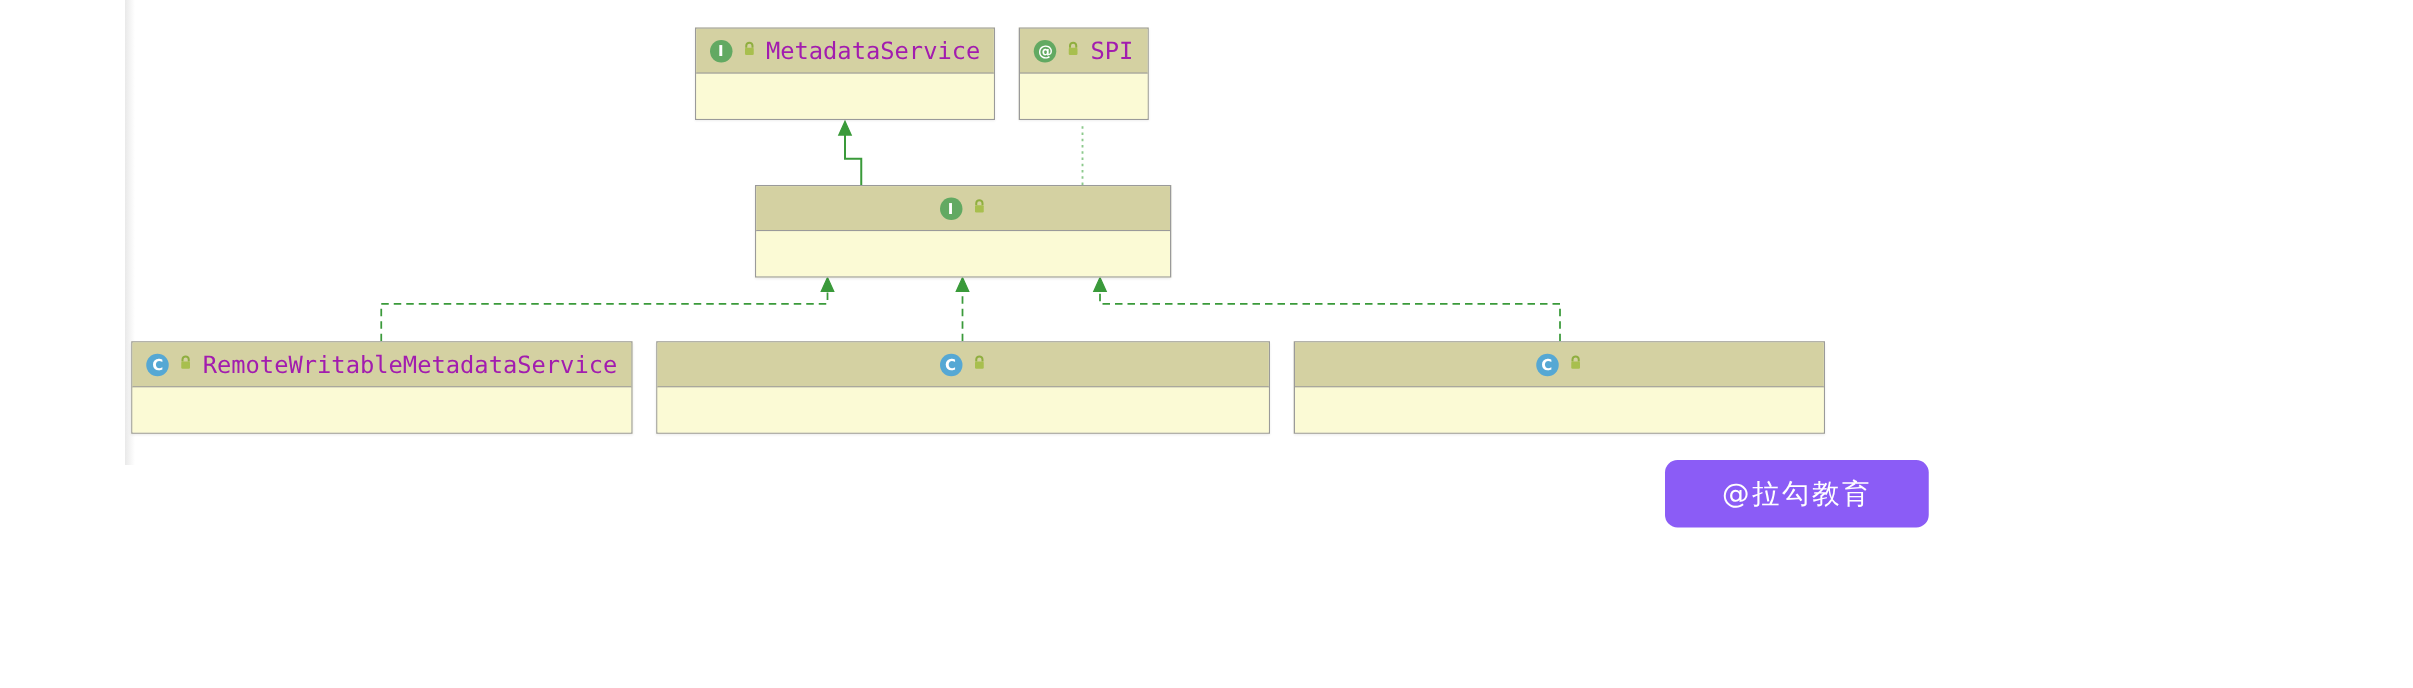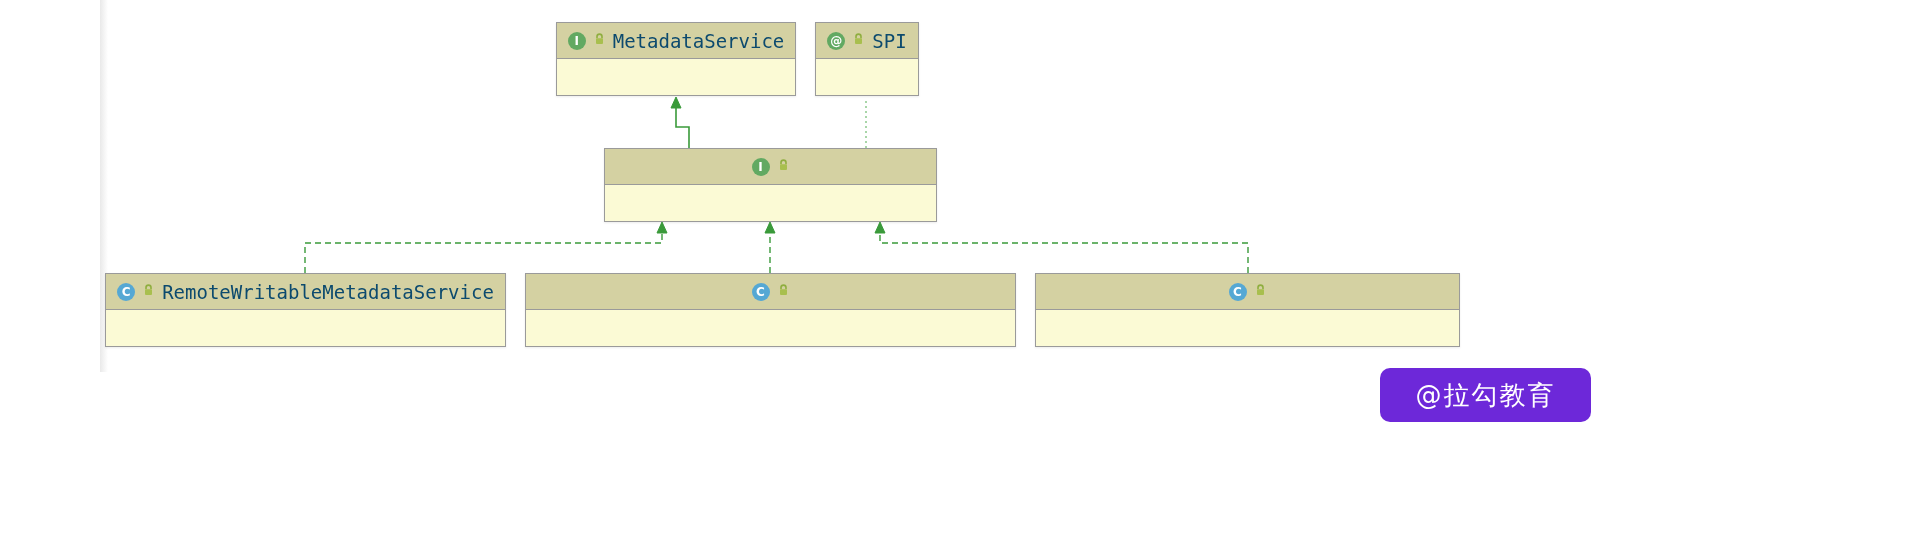--- a/index.html
+++ b/index.html
@@ -42,21 +42,21 @@
     display: flex;
     align-items: center;
     justify-content: center;
     gap: 7px;
     padding: 0 8px;
   }
   .node-body { height: 36px; background: #fbfad5; }
   .node-label {
     font-family: "DejaVu Sans Mono", "Liberation Mono", monospace;
     font-size: 19px;
-    color: #0c4a6e;
+    color: #a21caf;
     white-space: nowrap;
   }
   .badge {
     width: 18px; height: 18px;
     border-radius: 50%;
     color: #ffffff;
     font-size: 12px;
     font-weight: bold;
     line-height: 18px;
     text-align: center;
@@ -73,30 +73,29 @@
   #node-spi               { left: 815px;  top: 22px;  width: 104px; }
   #node-writable          { left: 604px;  top: 148px; width: 333px; }
   #node-remote            { left: 105px;  top: 273px; width: 401px; }
   #node-delegate          { left: 525px;  top: 273px; width: 491px; }
   #node-inmemory          { left: 1035px; top: 273px; width: 425px; }
 
   .watermark {
     position: absolute;
     left: 1332px; top: 368px;
     width: 211px; height: 54px;
-    background: #6d28d9;
+    background: #8b5cf6;
     border-radius: 10px;
     display: flex;
     align-items: center;
     justify-content: center;
     color: #ffffff;
-    font-size: 26px;
+    font-size: 22px;
     letter-spacing: 2px;
     font-family: "DejaVu Sans", "Liberation Sans", sans-serif;
-    margin-left: 48px;
   }
 </style>
 </head>
 <body>
 
 <div class="canvas">
 
   <div class="canvas-edge"></div>
 
   <svg class="edges" width="1930" height="550" viewBox="0 0 1930 550">

